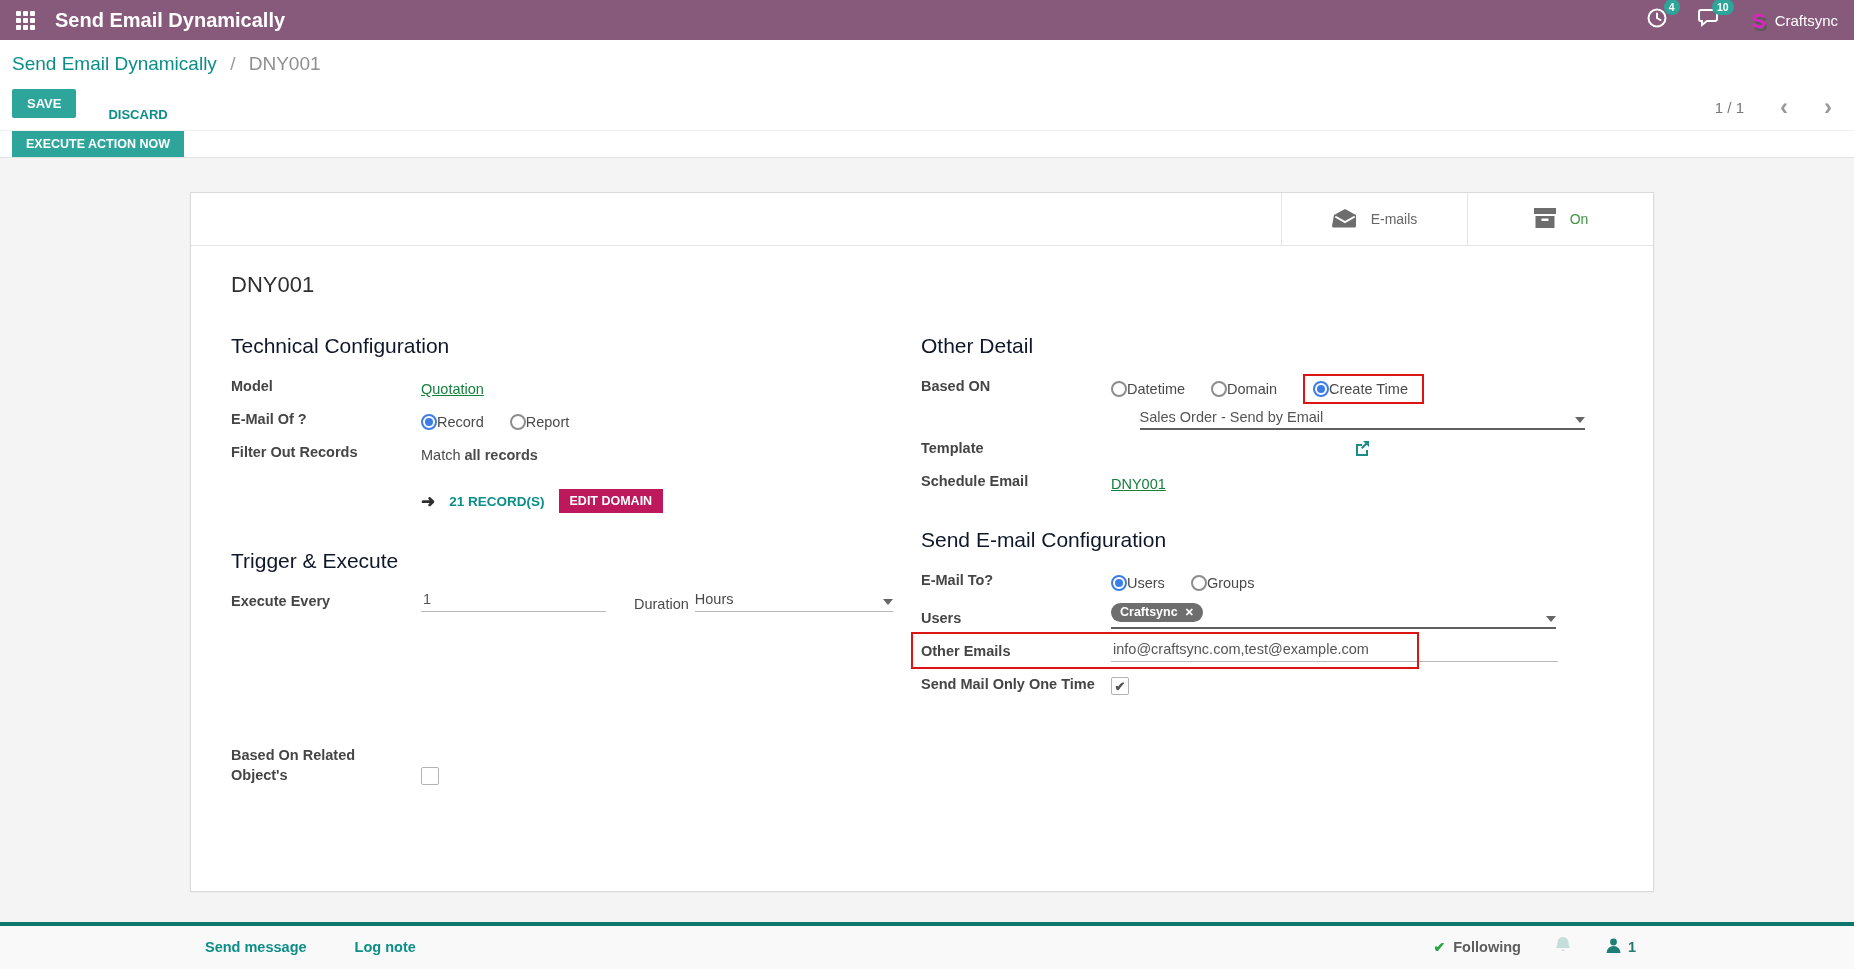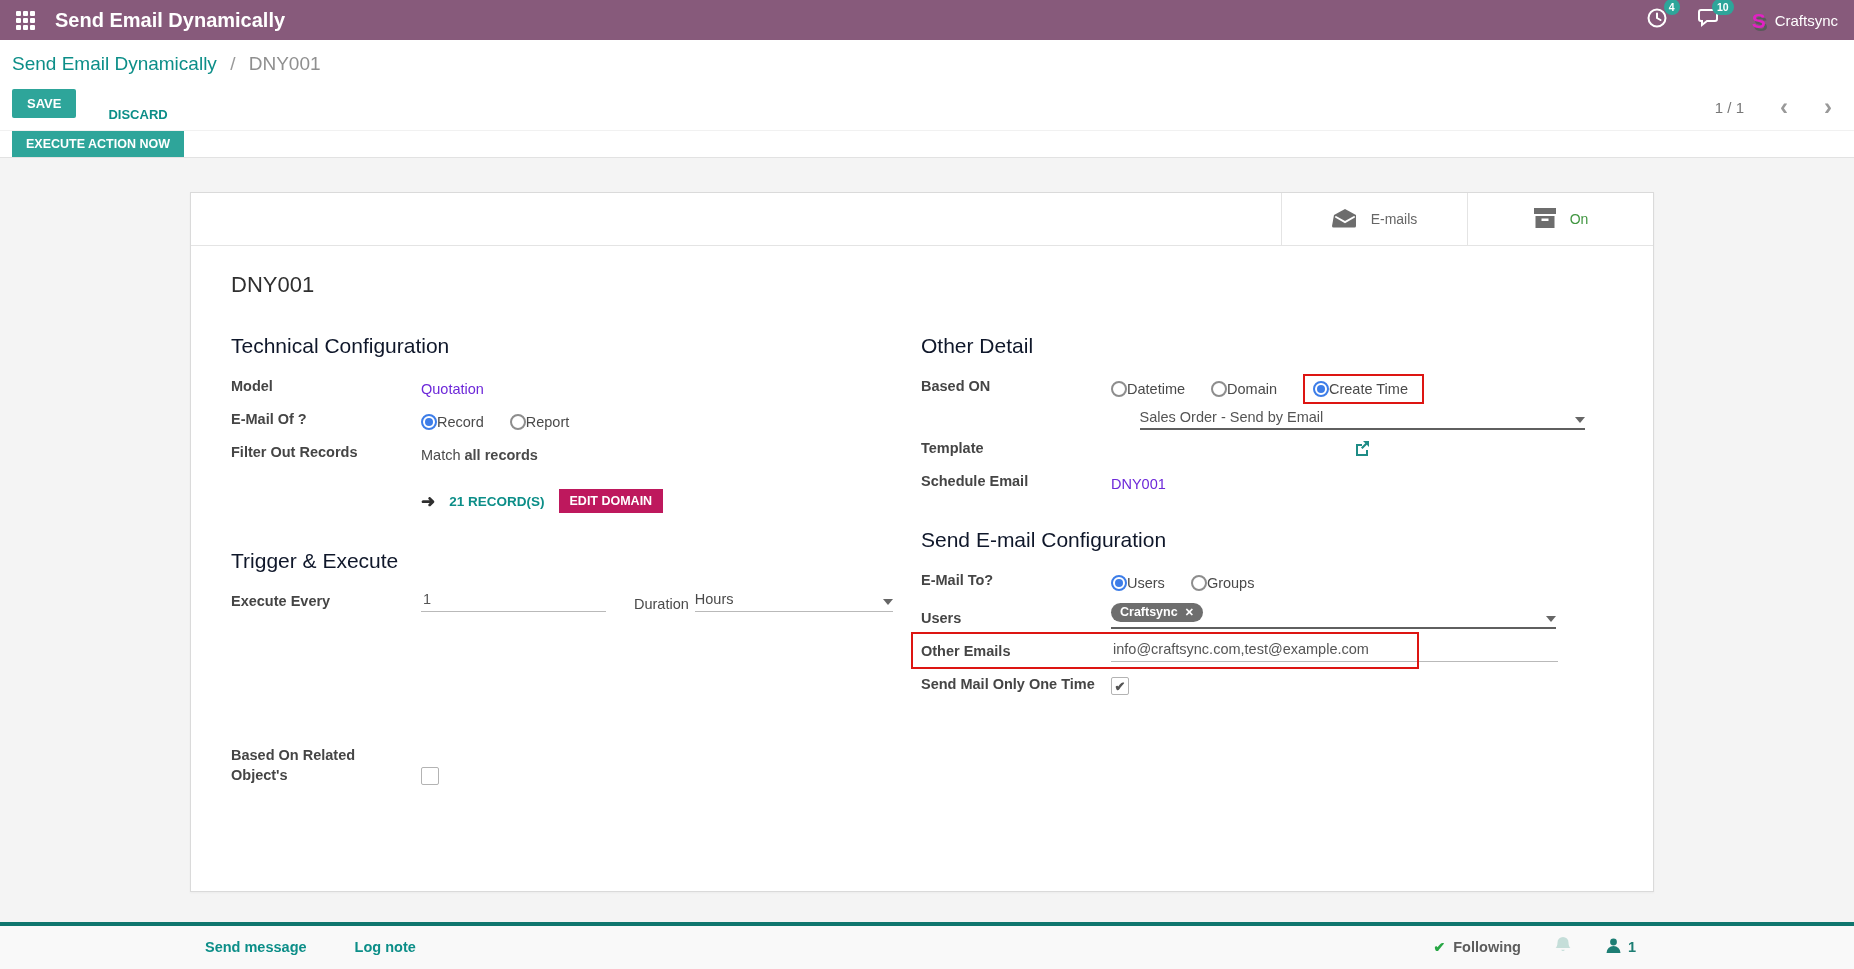--- a/index.html
+++ b/index.html
@@ -44,21 +44,21 @@
   .stat-btn { width:186px; border-left:1px solid #e4e4e4; display:flex; align-items:center; justify-content:center; gap:13px; font-size:14px; color:#666; cursor:pointer; background:#fff; }
   .stat-on-label { color:#419641; }
 
   .card-body { padding:26px 40px 0; }
   .record-title { font-size:22px; color:#2f2f2f; margin:0; font-weight:normal; }
   .form-grid { display:grid; grid-template-columns:645px 1fr; column-gap:45px; }
   .section-heading { font-size:21px; color:#0f172a; font-weight:normal; margin:36px 0 16px; }
   .field-row { display:flex; align-items:flex-end; margin-bottom:10px; min-height:23px; font-size:14.5px; color:#4a4a4a; }
   .field-label { flex:0 0 190px; font-weight:bold; color:#454545; padding-top:2px; line-height:1.35; }
   .field-value { flex:1; padding-top:2px; }
-  .teal-link { color:#6d28d9; cursor:pointer; }
+  .teal-link { color:#15803d; cursor:pointer;text-decoration:underline; }
 
   .radio-group { display:flex; gap:26px; align-items:center; }
   .radio { display:flex; align-items:center; cursor:pointer; }
   .radio-circle { width:16px; height:16px; border:2px solid #8d8d8d; border-radius:50%; display:flex; align-items:center; justify-content:center; background:#fff; }
   .radio.selected .radio-circle { border-color:#3d7de8; }
   .radio-dot { width:8px; height:8px; border-radius:50%; background:#3d7de8; display:none; }
   .radio.selected .radio-dot { display:block; }
 
   .records-row { display:flex; align-items:center; gap:14px; margin-top:14px; }
   .arrow-glyph { color:#2f2f2f; font-size:17px; font-weight:bold; }

